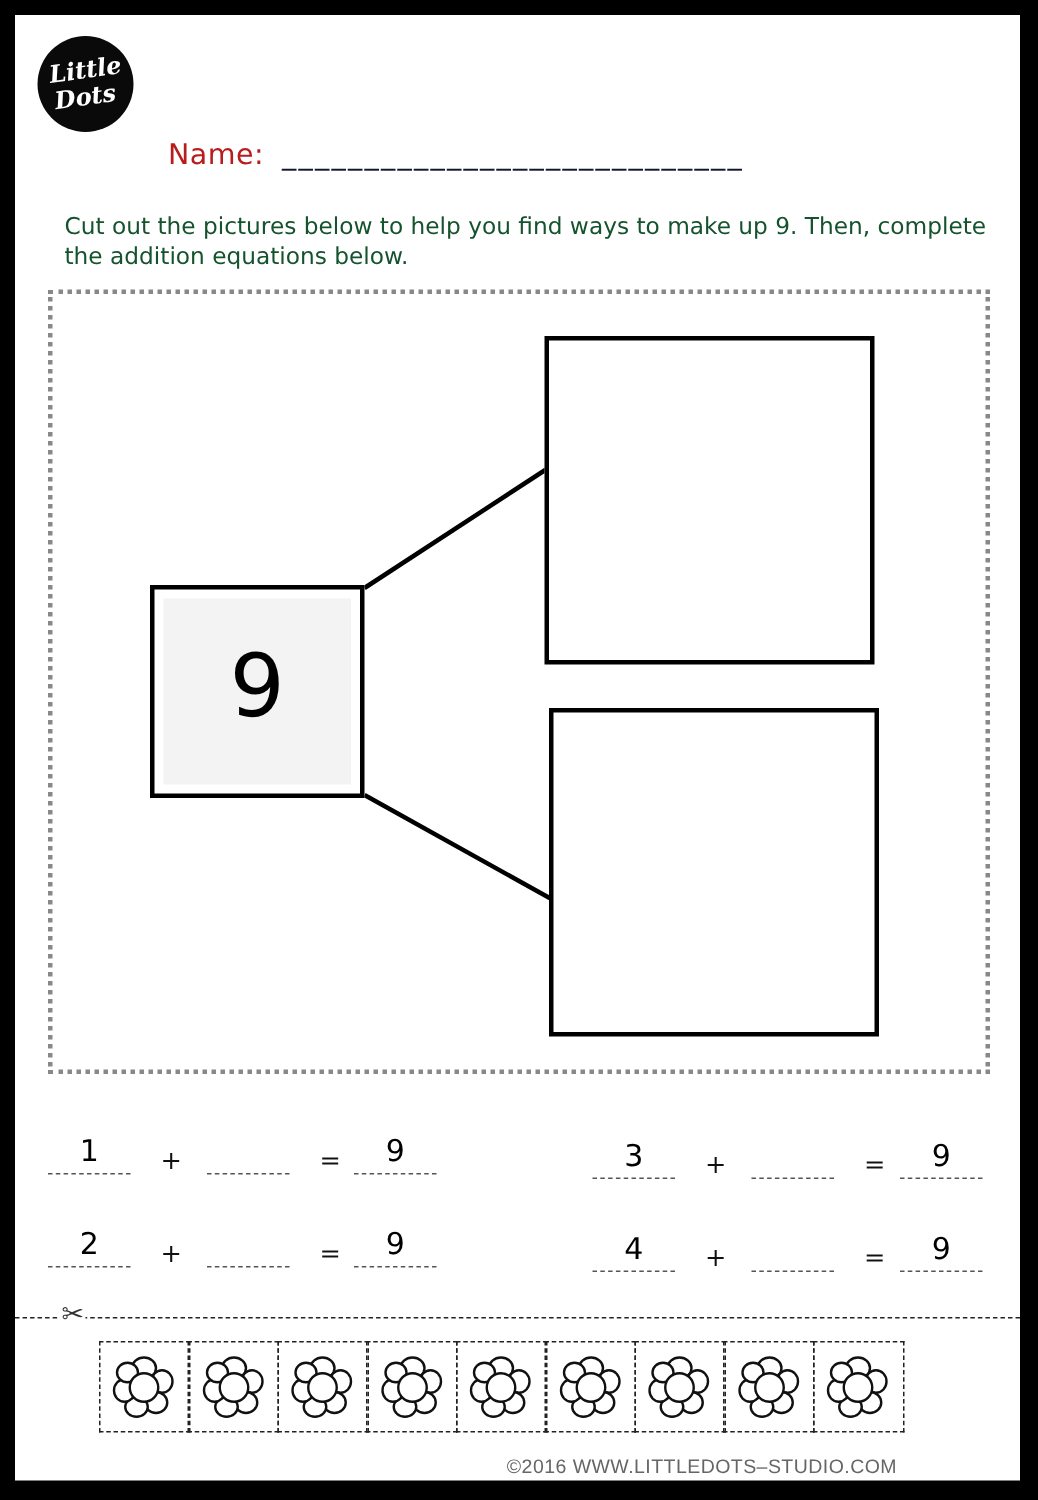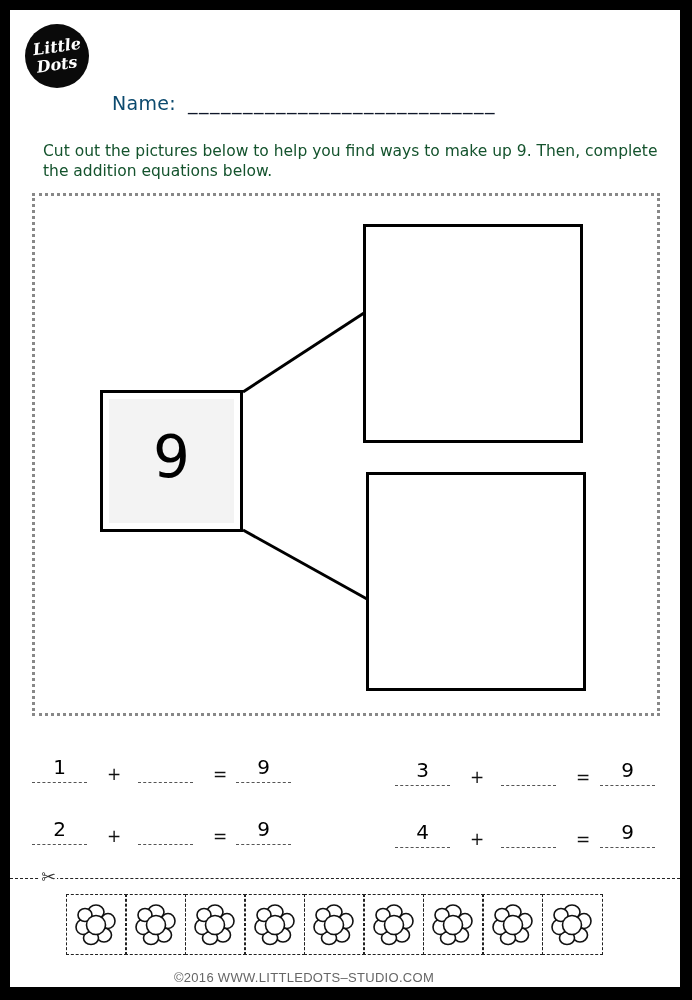--- a/index.html
+++ b/index.html
@@ -3,39 +3,39 @@
 <meta charset="utf-8">
 <style>
   html, body { margin: 0; padding: 0; }
   body { width: 692px; height: 1000px; background: #000; position: relative; overflow: hidden; font-family: "DejaVu Sans", sans-serif; }
   .page { position: absolute; left: 10px; top: 10px; width: 670px; height: 977px; background: #fff; }
   .abs { position: absolute; }
   .logo { left: 15px; top: 14px; width: 64px; height: 64px; border-radius: 50%; background: #0a0a0a; color: #fff; }
   .logo span { position: absolute; width: 100%; text-align: center; font-family: "DejaVu Serif", serif; font-style: italic; font-weight: bold; font-size: 16px; line-height: 16px; }
   .logo .l1 { top: 15px; transform: rotate(-8deg); }
   .logo .l2 { top: 33px; transform: rotate(-8deg); }
-  .name-label { left: 102px; top: 82px; font-size: 19px; color: #0c4a6e; letter-spacing: 0.3px; }
+  .name-label { left: 102px; top: 82px; font-size: 19px; color: #b91c1c; letter-spacing: 0.3px; }
   .name-line { left: 178px; top: 82px; font-size: 19px; color: #0f172a; letter-spacing: 1.5px; }
   .instr { left: 33px; top: 131px; width: 625px; font-size: 15.5px; line-height: 20px; color: #14532d; }
   .frame { left: 22px; top: 183px; width: 628px; height: 523px; border: 3px dotted #888; box-sizing: border-box; }
   .numbox { left: 90px; top: 380px; width: 143px; height: 142px; border: 3px solid #000; box-sizing: border-box; background: #fff; }
   .numbox .fill { position: absolute; left: 6px; top: 6px; right: 6px; bottom: 6px; background: #f3f3f3; display: flex; align-items: center; justify-content: center; }
   .numbox .digit { font-family: "DejaVu Sans", sans-serif; font-size: 58px; color: #000; line-height: 1; margin-top: -8px; }
   .partbox { border: 3px solid #000; box-sizing: border-box; background: #fff; }
   .pb1 { left: 353px; top: 214px; width: 220px; height: 219px; }
   .pb2 { left: 356px; top: 462px; width: 220px; height: 219px; }
   svg.lines { position: absolute; left: 0; top: 0; }
   .eq { height: 32px; }
   .blank { position: absolute; width: 55px; height: 28px; border-bottom: 1.5px dashed #555; text-align: center; font-size: 20px; line-height: 26px; color: #000; }
   .op { position: absolute; font-size: 17px; color: #111; top: 10px; }
   .cutline { left: 0; top: 868px; width: 670px; border-top: 1.5px dashed #222; }
   .scissors { left: 30px; top: 858px; font-size: 18px; color: #333; background: #fff; line-height: 18px; padding: 0 1px; }
   .cards { left: 57px; top: 884px; display: flex; }
   .card { width: 61px; height: 61px; border: 1.5px dashed #222; box-sizing: border-box; margin-left: -1.5px; display: flex; align-items: center; justify-content: center; }
-  .footer { left: 0; top: 960px; width: 588px; text-align: center; font-family: "Liberation Sans", sans-serif; font-size: 13px; color: #666; letter-spacing: 0.3px; }
+  .footer { left: 0; top: 960px; width: 588px; text-align: right; font-family: "Liberation Sans", sans-serif; font-size: 13px; color: #666; letter-spacing: 0.3px; }
 </style>
 </head>
 <body>
 
 <div class="page">
 
   <div class="abs logo">
     <span class="l1">Little</span>
     <span class="l2">Dots</span>
   </div>

